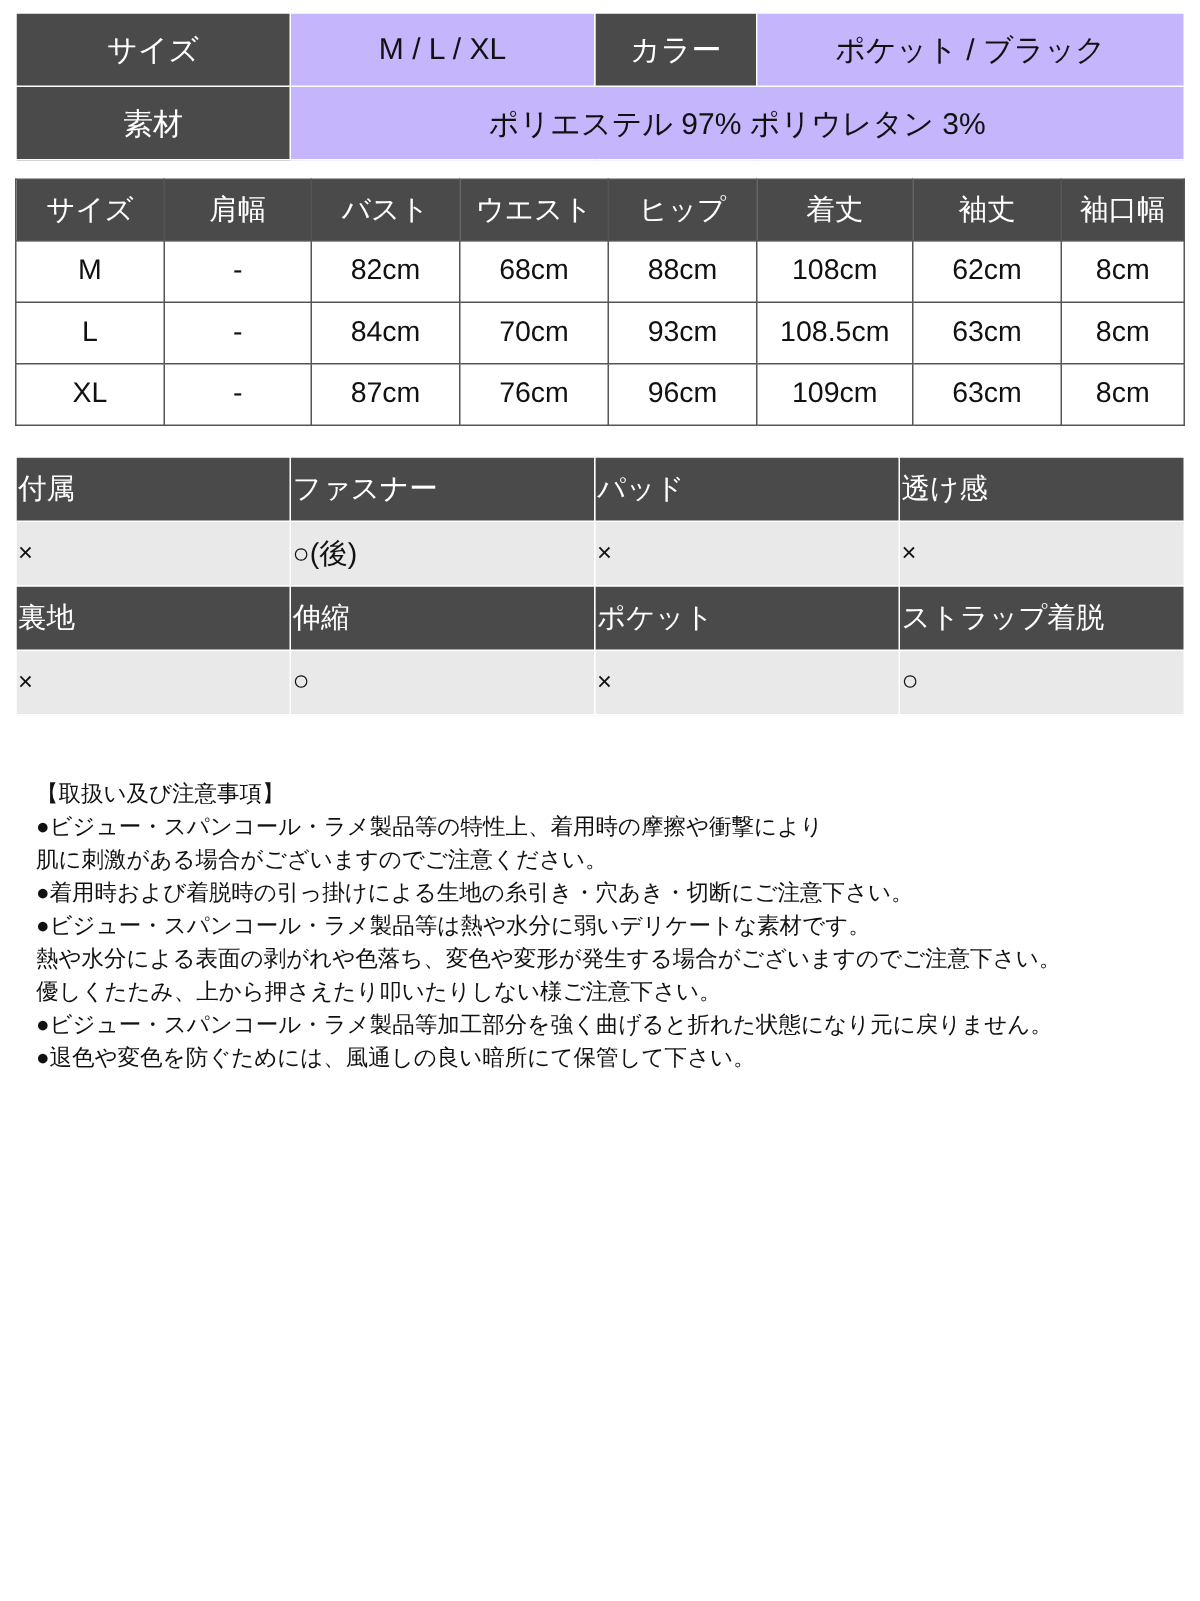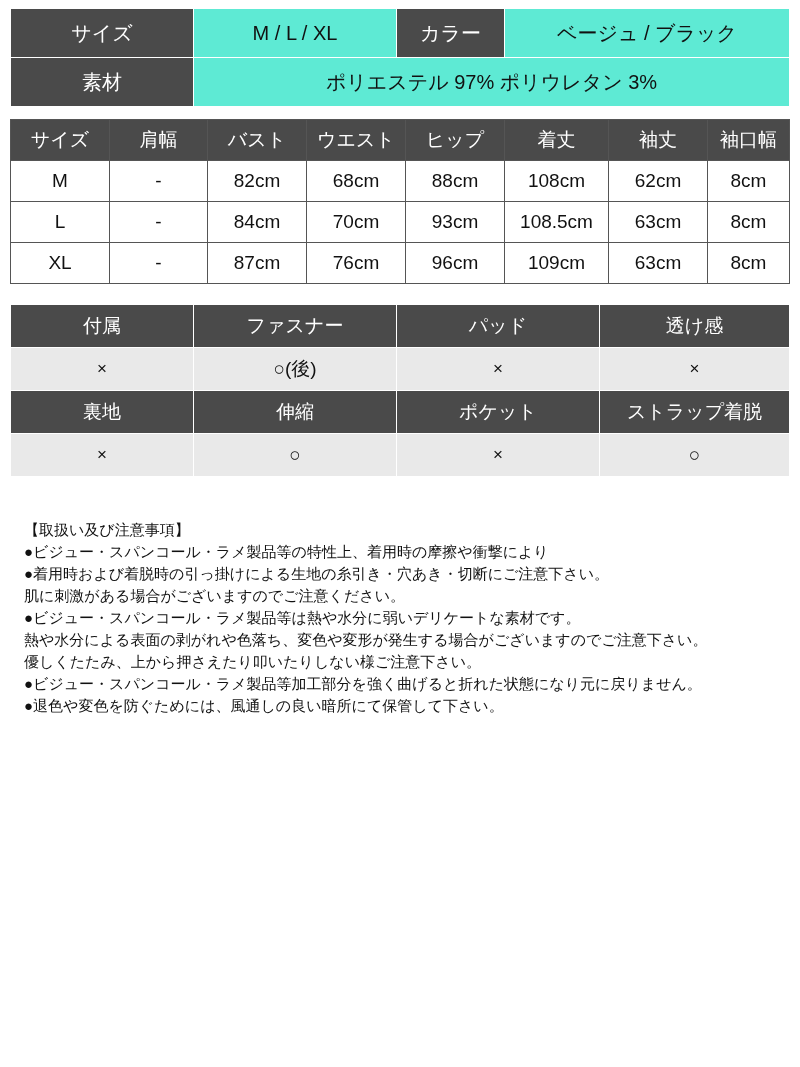--- a/index.html
+++ b/index.html
@@ -34,21 +34,21 @@
     text-align: center;
     vertical-align: middle;
     font-size: 20px;
   }
   .spec-table .hd {
     background: #4a4a4a;
     color: #ffffff;
     font-size: 20px;
   }
   .spec-table .val {
-    background: #5eead4;
+    background: #c4b5fd;
     color: #111111;
   }
 
   
   .meas-table {
     margin-top: 12px;
     border: 1px solid #555555;
   }
   .meas-table th, .meas-table td {
     border: 1px solid #555555;
@@ -69,21 +69,20 @@
   }
 
   
   .feat-table {
     margin-top: 20px;
     border: 1px solid #ffffff;
   }
   .feat-table td {
     border: 1px solid #ffffff;
     height: 40px;
-    text-align: center;
     vertical-align: middle;
     font-size: 19px;
   }
   .feat-table .hd {
     background: #4a4a4a;
     color: #ffffff;
   }
   .feat-table .val {
     background: #e9e9e9;
     color: #111111;
@@ -112,21 +111,21 @@
 <body>
 
 <div class="page">
 
   <table class="spec-table">
     <tbody>
       <tr>
         <td class="hd" style="width:180px">サイズ</td>
         <td class="val" style="width:200px">M / L / XL</td>
         <td class="hd" style="width:105px">カラー</td>
-        <td class="val">ベージュ / ブラック</td>
+        <td class="val">ポケット / ブラック</td>
       </tr>
       <tr>
         <td class="hd" style="width:180px">素材</td>
         <td class="val" colspan="3">ポリエステル 97%  ポリウレタン 3%</td>
       </tr>
     </tbody>
   </table>
 
   <table class="meas-table">
     <thead>
@@ -200,22 +199,22 @@
         <td class="val circle">○</td>
         <td class="val">×</td>
         <td class="val circle">○</td>
       </tr>
     </tbody>
   </table>
 
   <div class="notes">
     <div class="note-line note-title">【取扱い及び注意事項】</div>
     <div class="note-line">●ビジュー・スパンコール・ラメ製品等の特性上、着用時の摩擦や衝撃により</div>
+    <div class="note-line">肌に刺激がある場合がございますのでご注意ください。</div>
     <div class="note-line">●着用時および着脱時の引っ掛けによる生地の糸引き・穴あき・切断にご注意下さい。</div>
-    <div class="note-line">肌に刺激がある場合がございますのでご注意ください。</div>
     <div class="note-line">●ビジュー・スパンコール・ラメ製品等は熱や水分に弱いデリケートな素材です。</div>
     <div class="note-line">熱や水分による表面の剥がれや色落ち、変色や変形が発生する場合がございますのでご注意下さい。</div>
     <div class="note-line">優しくたたみ、上から押さえたり叩いたりしない様ご注意下さい。</div>
     <div class="note-line">●ビジュー・スパンコール・ラメ製品等加工部分を強く曲げると折れた状態になり元に戻りません。</div>
     <div class="note-line">●退色や変色を防ぐためには、風通しの良い暗所にて保管して下さい。</div>
   </div>
 
 </div>
 
 </body></html>

